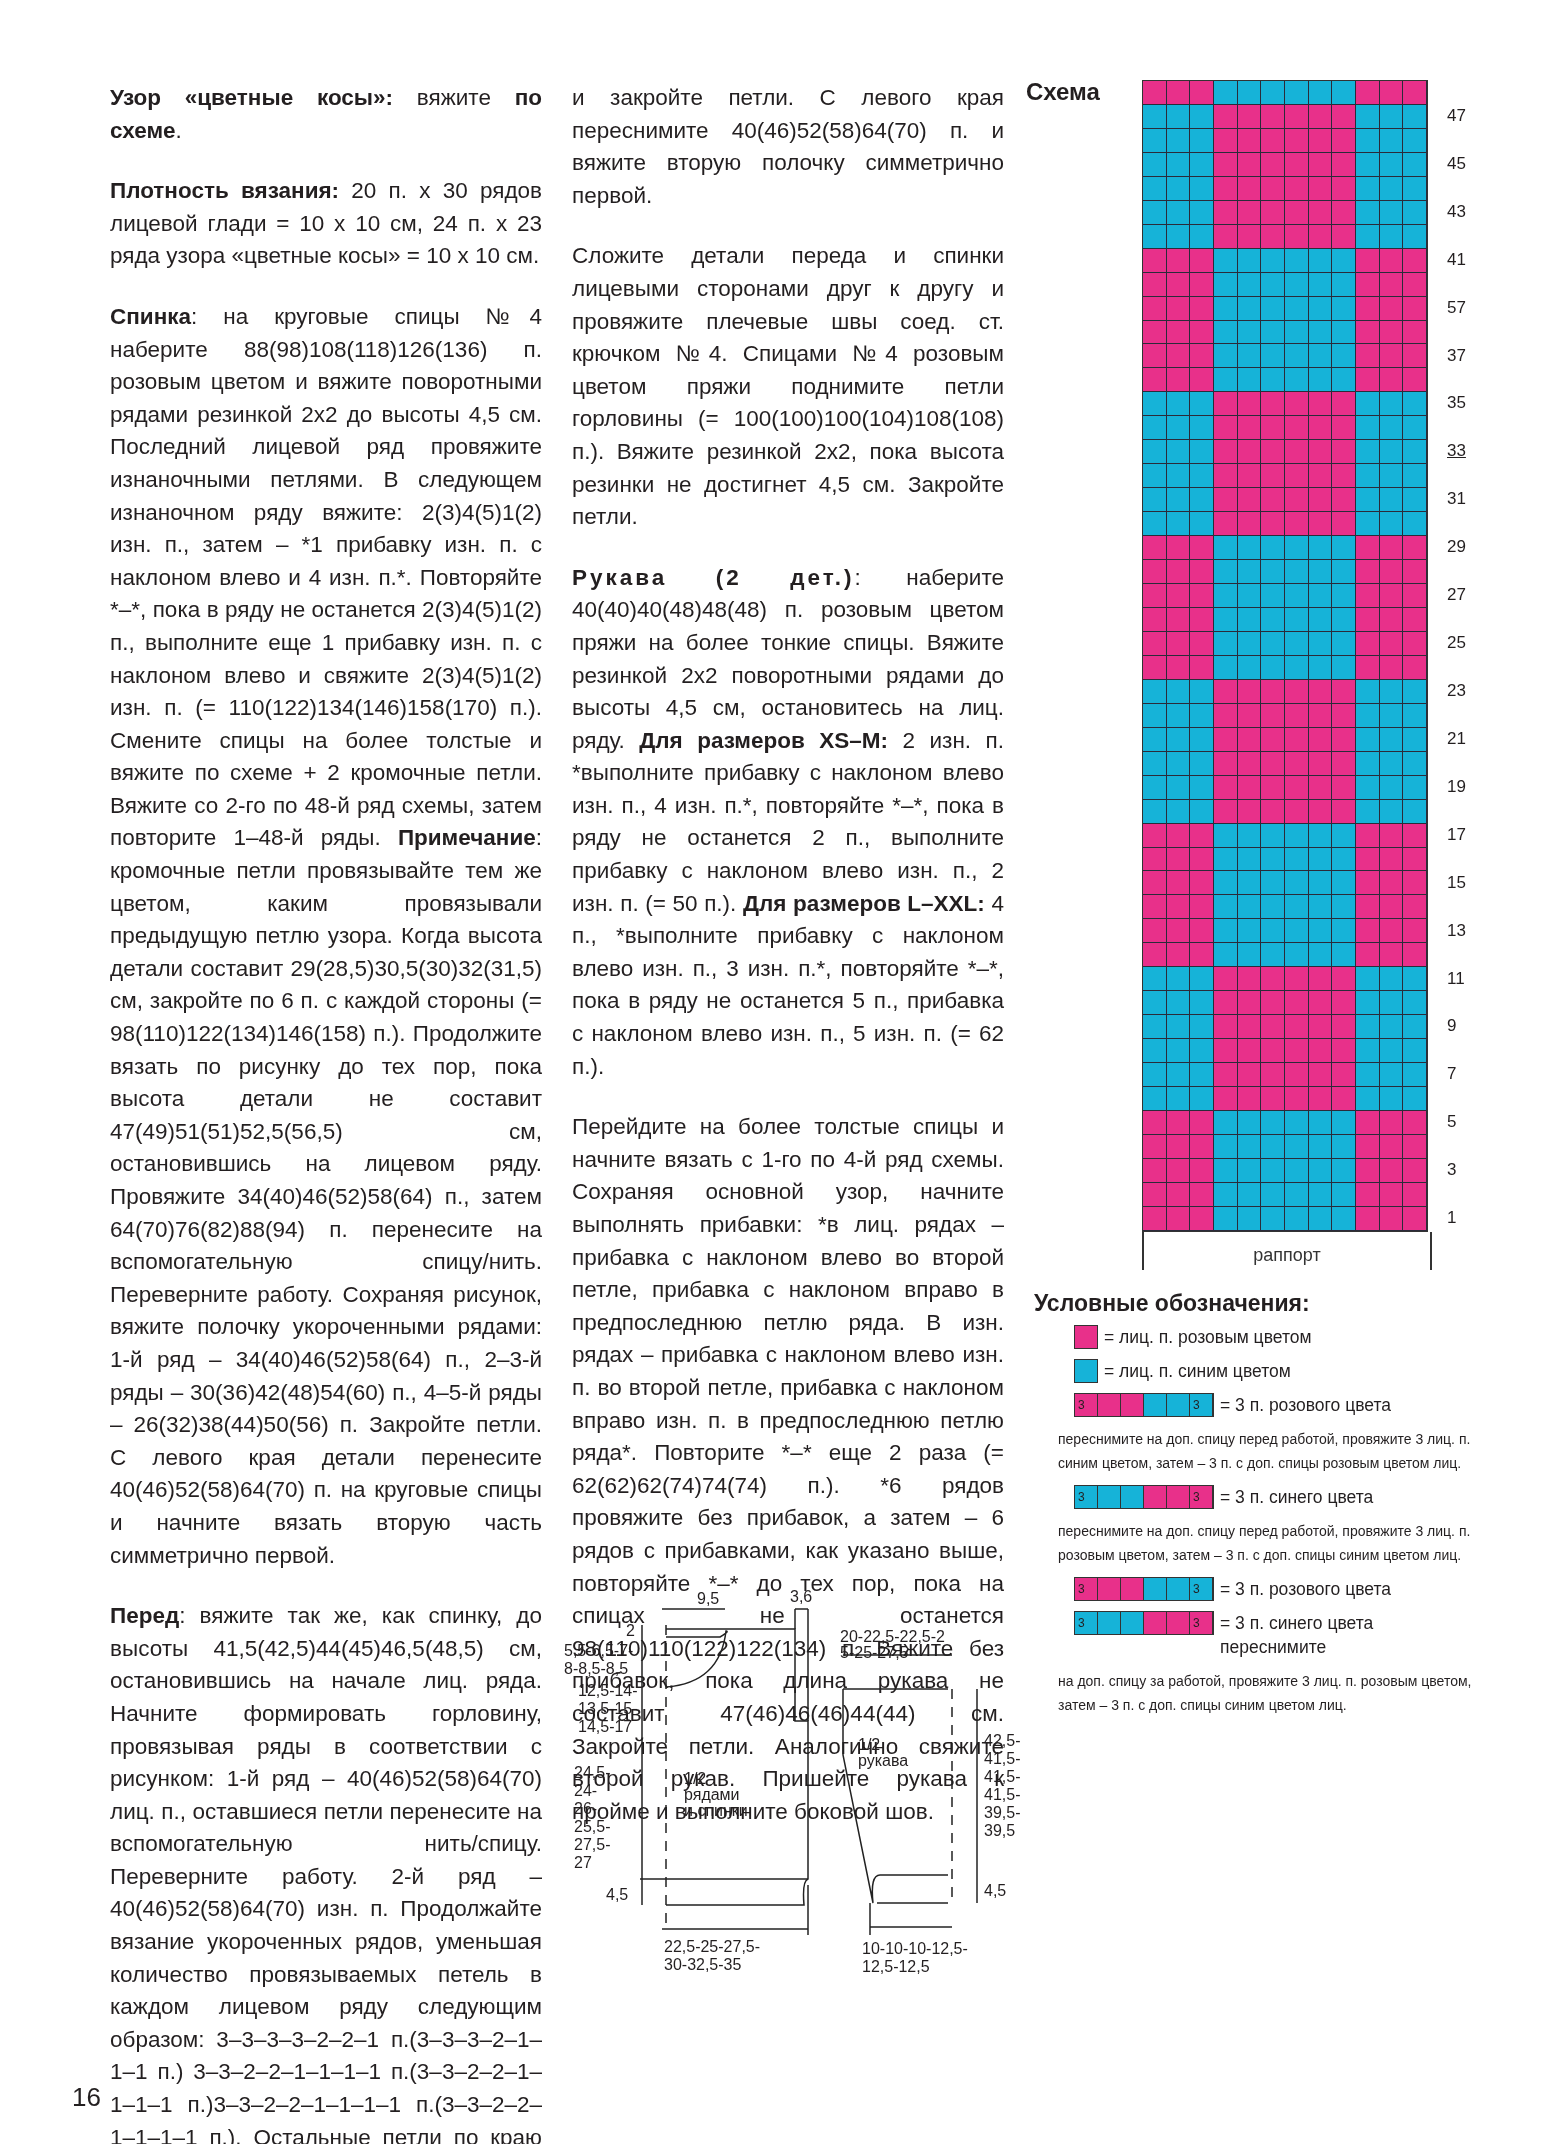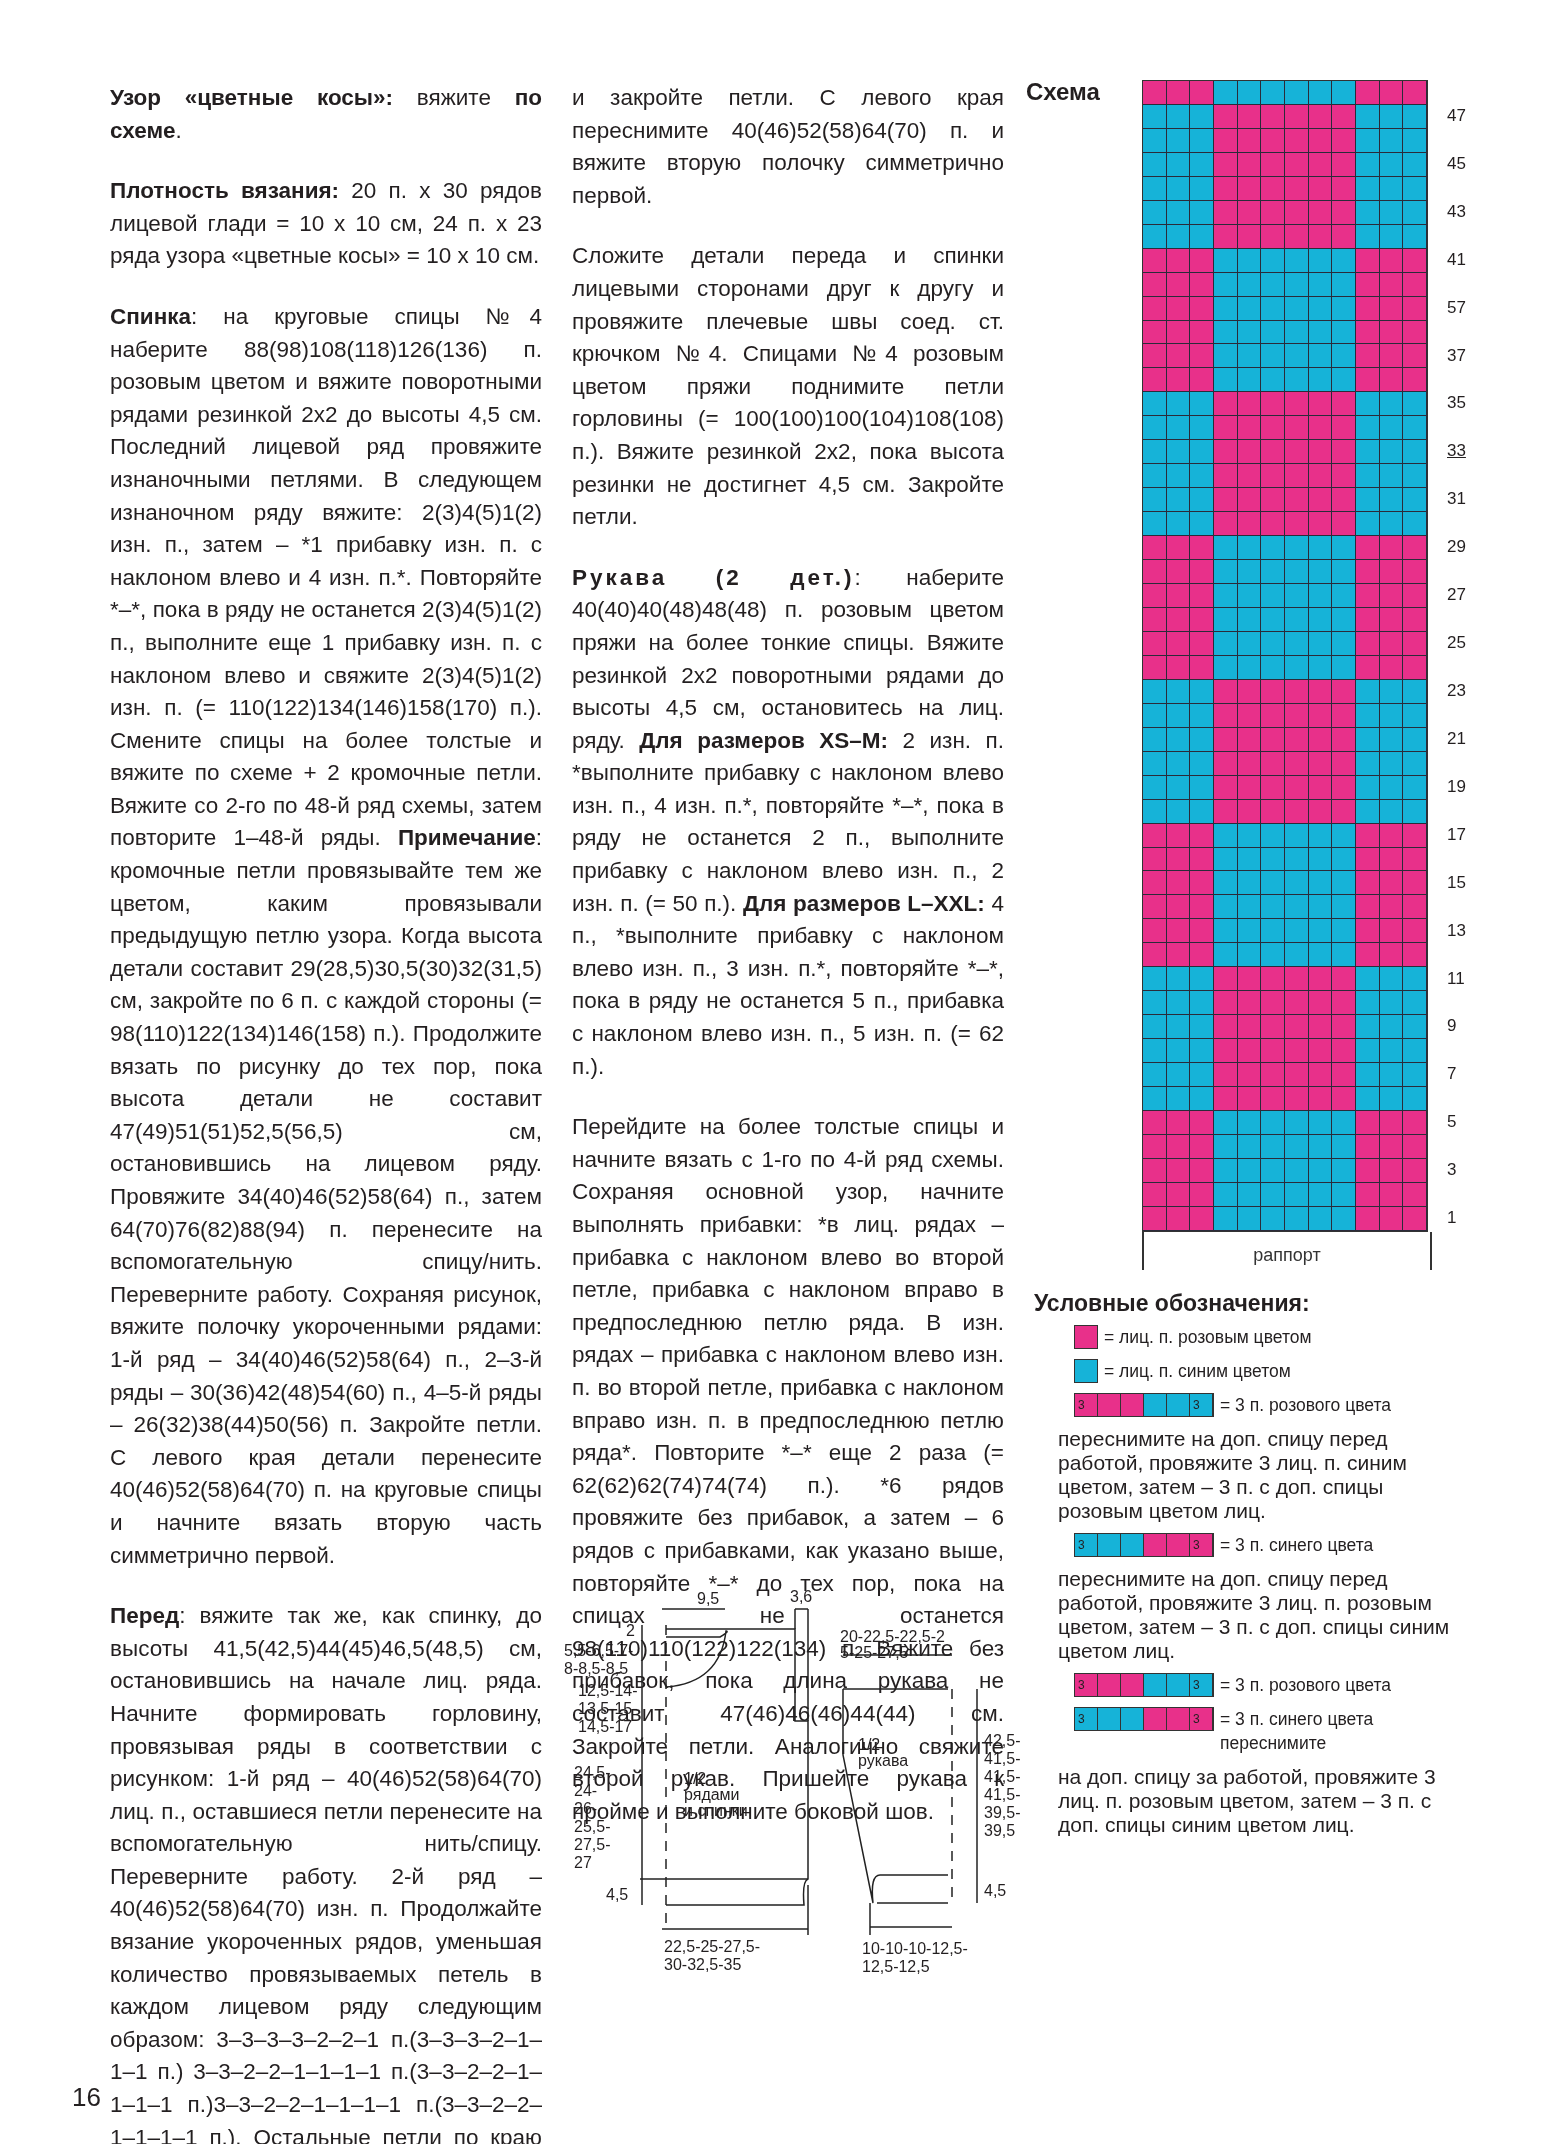--- a/index.html
+++ b/index.html
@@ -17,21 +17,21 @@
   .pink{background:#e8308a;}
   .blue{background:#16b3d8;}
   .rownum{position:absolute;left:1447px;font-size:17px;}
   .rapport{position:absolute;left:1142px;top:1232px;width:286px;height:38px;border-left:2px solid #333;border-right:2px solid #333;text-align:center;font-size:18px;line-height:46px;color:#333;}
   .legend{position:absolute;left:1034px;top:1290px;width:440px;}
   .legend h3{margin:0 0 8px 0;font-size:23px;font-weight:bold;}
   .leg-row{display:flex;align-items:flex-start;font-size:17.5px;line-height:24px;margin-bottom:10px;padding-left:40px;}
   .sw{width:22px;height:22px;border:1.5px solid #333;flex:0 0 auto;margin-right:6px;}
   .cable{display:flex;flex:0 0 auto;margin-right:6px;border:1.5px solid #333;}
   .cable span{width:23px;height:22px;border-right:1px solid #333;box-sizing:border-box;font-size:12px;line-height:22px;padding-left:3px;}
-  .leg-cont{font-size:21px;line-height:24px;margin:0 0 10px 24px;}
+  .leg-cont{font-size:14px;line-height:24px;margin:0 0 10px 24px;}
   .diagram{position:absolute;left:540px;top:1595px;width:480px;height:400px;}
   .dlabel{position:absolute;font-size:16px;line-height:19px;white-space:nowrap;}
 </style>
 </head>
 <body>
 
 <div id="col1" class="col">
   <p><b>Узор «цветные косы»:</b><span> вяжите </span><b>по схеме</b><span>.</span></p>
   <p><b>Плотность вязания:</b><span> 20 п. х 30 рядов лицевой глади = 10 х 10 см, 24 п. х 23 ряда узора «цветные косы» = 10 х 10 см.</span></p>
   <p><b>Спинка</b><span>: на круговые спицы №4 наберите 88(98)108(118)126(136) п. розовым цветом и вяжите поворотными рядами резинкой 2х2 до высоты 4,5 см. Последний лицевой ряд провяжите изнаночными петлями. В следующем изнаночном ряду вяжите: 2(3)4(5)1(2) изн. п., затем – *1 прибавку изн. п. с наклоном влево и 4 изн. п.*. Повторяйте *–*, пока в ряду не останется 2(3)4(5)1(2) п., выполните еще 1 прибавку изн. п. с наклоном влево и свяжите 2(3)4(5)1(2) изн. п. (= 110(122)134(146)158(170) п.). Смените спицы на более толстые и вяжите по схеме + 2 кромочные петли. Вяжите со 2-го по 48-й ряд схемы, затем повторите 1–48-й ряды. </span><b>Примечание</b><span>: кромочные петли провязывайте тем же цветом, каким провязывали предыдущую петлю узора. Когда высота детали составит 29(28,5)30,5(30)32(31,5) см, закройте по 6 п. с каждой стороны (= 98(110)122(134)146(158) п.). Продолжите вязать по рисунку до тех пор, пока высота детали не составит 47(49)51(51)52,5(56,5) см, остановившись на лицевом ряду. Провяжите 34(40)46(52)58(64) п., затем 64(70)76(82)88(94) п. перенесите на вспомогательную спицу/нить. Переверните работу. Сохраняя рисунок, вяжите полочку укороченными рядами: 1-й ряд – 34(40)46(52)58(64) п., 2–3-й ряды – 30(36)42(48)54(60) п., 4–5-й ряды – 26(32)38(44)50(56) п. Закройте петли. С левого края детали перенесите 40(46)52(58)64(70) п. на круговые спицы и начните вязать вторую часть симметрично первой.</span></p>

